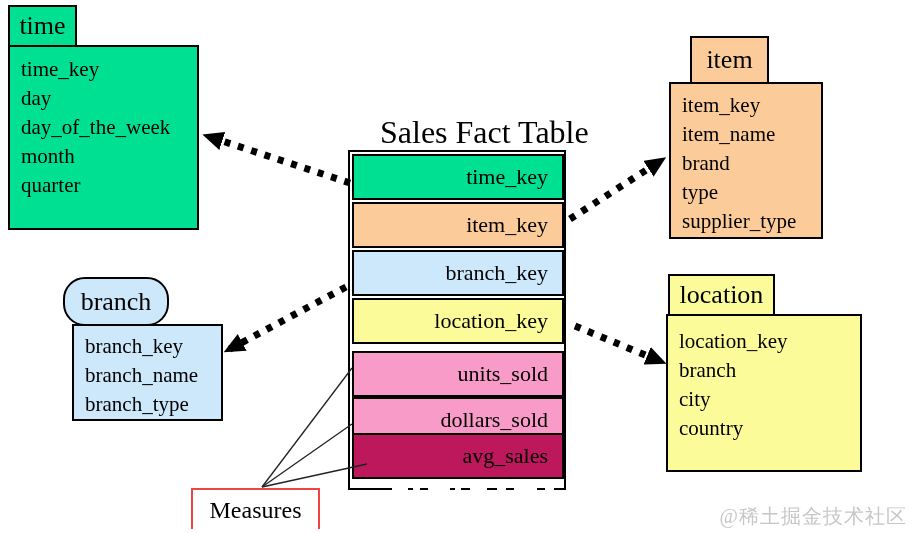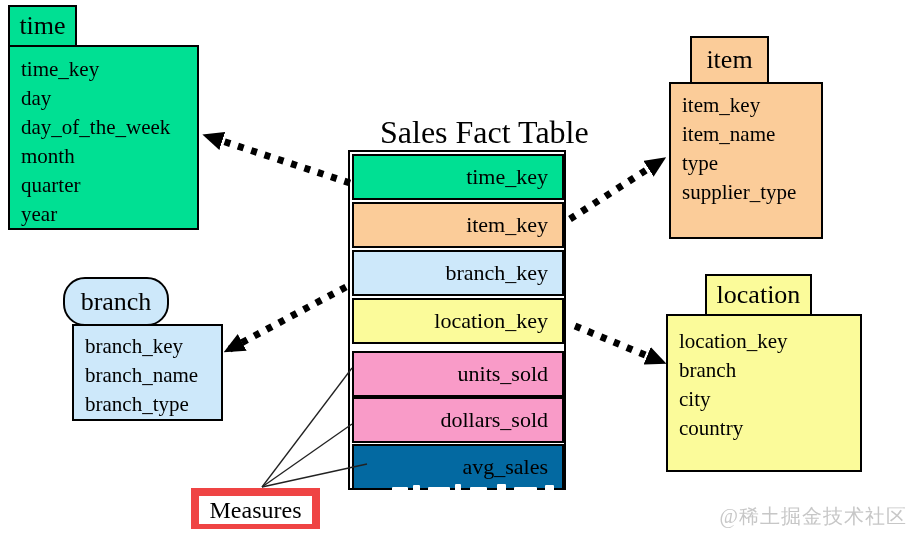--- a/index.html
+++ b/index.html
@@ -26,21 +26,21 @@
     position:absolute;left:348px;top:150px;width:218px;height:340px;
     border:2px solid #000;box-sizing:border-box;background:#fff;z-index:2;
   }
   .fact-row{
     position:absolute;left:2px;width:212px;height:46px;
     border:2px solid #000;box-sizing:border-box;
     font-size:22px;line-height:42px;text-align:right;padding-right:14px;
   }
   .measures-box{
     position:absolute;left:191px;top:488px;width:129px;height:44px;
-    border:8px solid #ef4444;box-sizing:border-box;
+    border:2px solid #ef4444;box-sizing:border-box;
     font-size:24px;display:flex;align-items:center;justify-content:center;
     z-index:6;
   }
   .connector-layer{
     position:absolute;left:0;top:0;width:912px;height:533px;z-index:5;
     pointer-events:none;
   }
   .white-artifact{
     position:absolute;background:#fff;z-index:7;border-radius:1px;
   }
@@ -70,55 +70,55 @@
     <path d="M 262 487 L 367 464" stroke="#222" stroke-width="1.3" fill="none"></path>
   </svg>
 
   <div class="dim-tab" style="left: 8px; top: 5px; width: 69px; height: 42px; background-color: rgb(0, 224, 147);">time</div>
   <div class="dim-body" style="left: 8px; top: 45px; width: 191px; height: 185px; padding-top: 8px; background-color: rgb(0, 224, 147);">
       <div class="field-line">time_key</div>
       <div class="field-line">day</div>
       <div class="field-line">day_of_the_week</div>
       <div class="field-line">month</div>
       <div class="field-line">quarter</div>
-      <div class="field-line">year</div>
     </div>
 
   <div class="dim-tab" style="left: 690px; top: 36px; width: 79px; height: 48px; background-color: rgb(251, 204, 153);">item</div>
   <div class="dim-body" style="left: 669px; top: 82px; width: 154px; height: 157px; padding-top: 7px; background-color: rgb(251, 204, 153);">
       <div class="field-line">item_key</div>
       <div class="field-line">item_name</div>
+      <div class="field-line">brand</div>
       <div class="field-line">type</div>
       <div class="field-line">supplier_type</div>
     </div>
 
   <div class="dim-tab" style="left: 63px; top: 277px; width: 106px; height: 49px; background-color: rgb(205, 232, 250); border-radius: 22px;">branch</div>
   <div class="dim-body" style="left: 72px; top: 324px; width: 151px; height: 97px; padding-top: 6px; background-color: rgb(205, 232, 250);">
       <div class="field-line">branch_key</div>
       <div class="field-line">branch_name</div>
       <div class="field-line">branch_type</div>
     </div>
 
-  <div class="dim-tab" style="left: 668px; top: 274px; width: 107px; height: 42px; background-color: rgb(251, 251, 154); margin-left: 37px;">location</div>
+  <div class="dim-tab" style="left: 668px; top: 274px; width: 107px; height: 42px; background-color: rgb(251, 251, 154);">location</div>
   <div class="dim-body" style="left: 666px; top: 314px; width: 196px; height: 158px; padding-top: 11px; background-color: rgb(251, 251, 154);">
       <div class="field-line">location_key</div>
       <div class="field-line">branch</div>
       <div class="field-line">city</div>
       <div class="field-line">country</div>
     </div>
 
   <div class="fact-title">Sales Fact Table</div>
   <div class="fact-outer">
     <div class="fact-row" style="top: 2px; background-color: rgb(0, 224, 147);">time_key</div>
     <div class="fact-row" style="top: 50px; background-color: rgb(251, 204, 153);">item_key</div>
     <div class="fact-row" style="top: 98px; background-color: rgb(205, 232, 250);">branch_key</div>
     <div class="fact-row" style="top: 146px; background-color: rgb(251, 251, 154);">location_key</div>
     <div class="fact-row" style="top: 245px; background-color: rgb(249, 155, 200);">dollars_sold</div>
     <div class="fact-row" style="top: 199px; background-color: rgb(249, 155, 200);">units_sold</div>
-    <div class="fact-row" style="top: 292px; background-color: #0369a1;">avg_sales</div>
+    <div class="fact-row" style="top: 281px; background-color: #be185d;">avg_sales</div>
   </div>
 
   <div class="measures-box">Measures</div>
 
   <div class="white-artifact" style="left:392px;top:487px;width:16px;height:5px;"></div>
   <div class="white-artifact" style="left:413px;top:485px;width:7px;height:8px;"></div>
   <div class="white-artifact" style="left:428px;top:487px;width:22px;height:5px;"></div>
   <div class="white-artifact" style="left:455px;top:484px;width:6px;height:9px;"></div>
   <div class="white-artifact" style="left:470px;top:487px;width:17px;height:5px;"></div>
   <div class="white-artifact" style="left:497px;top:484px;width:9px;height:9px;"></div>

